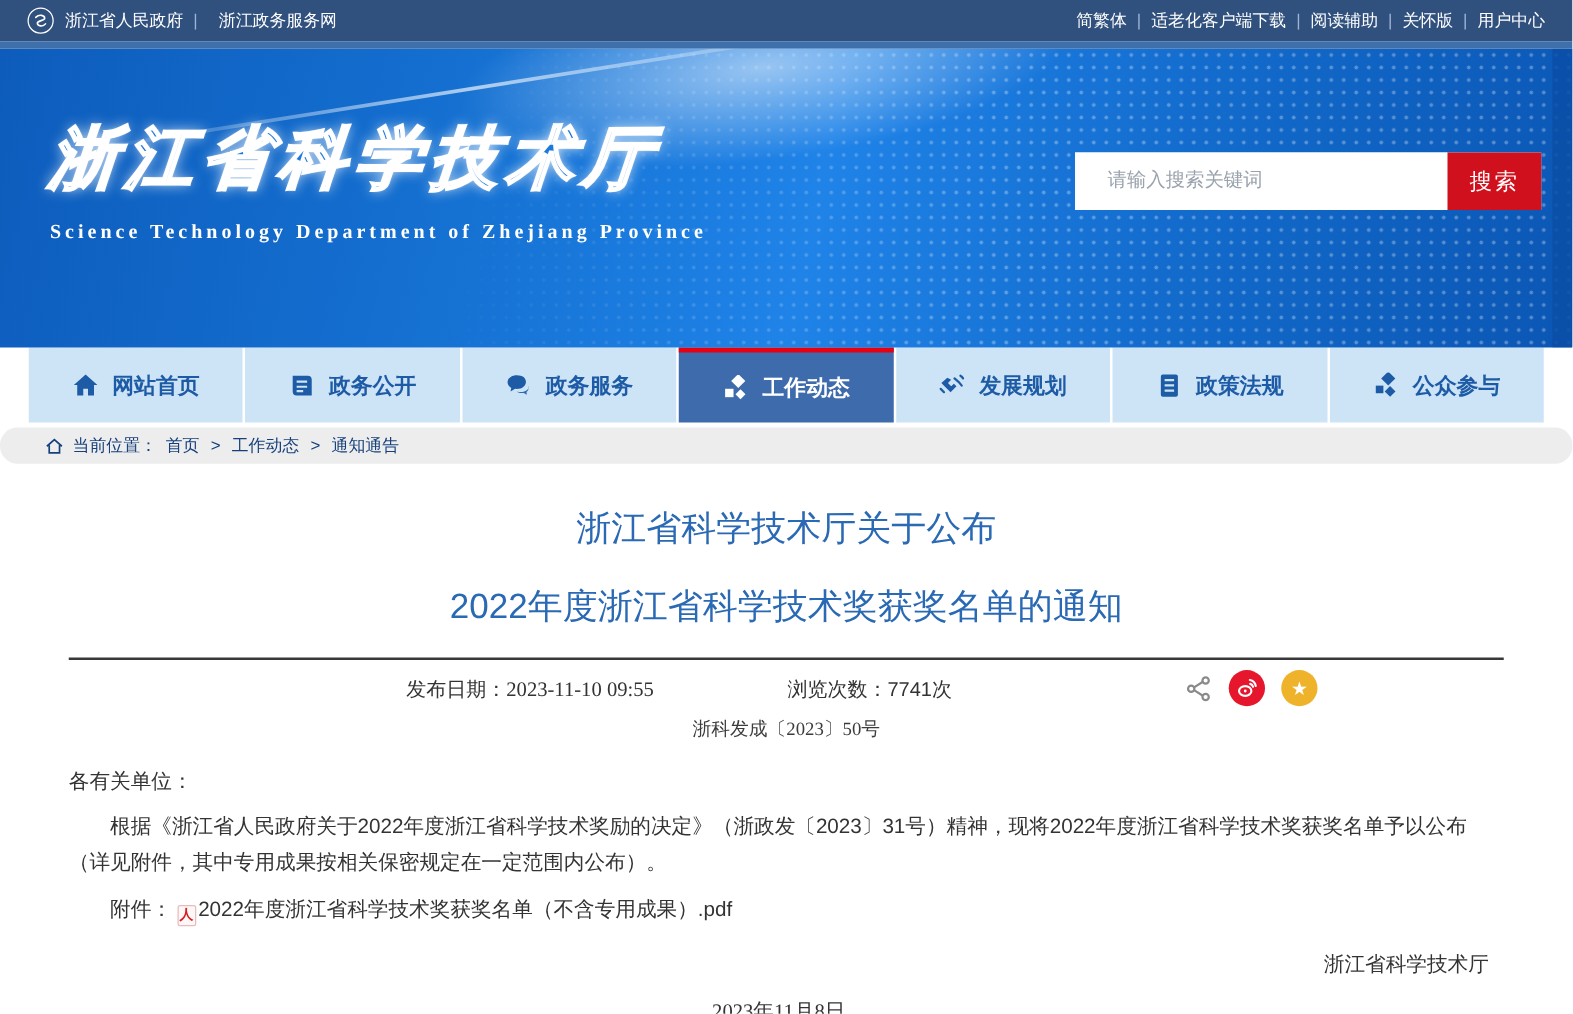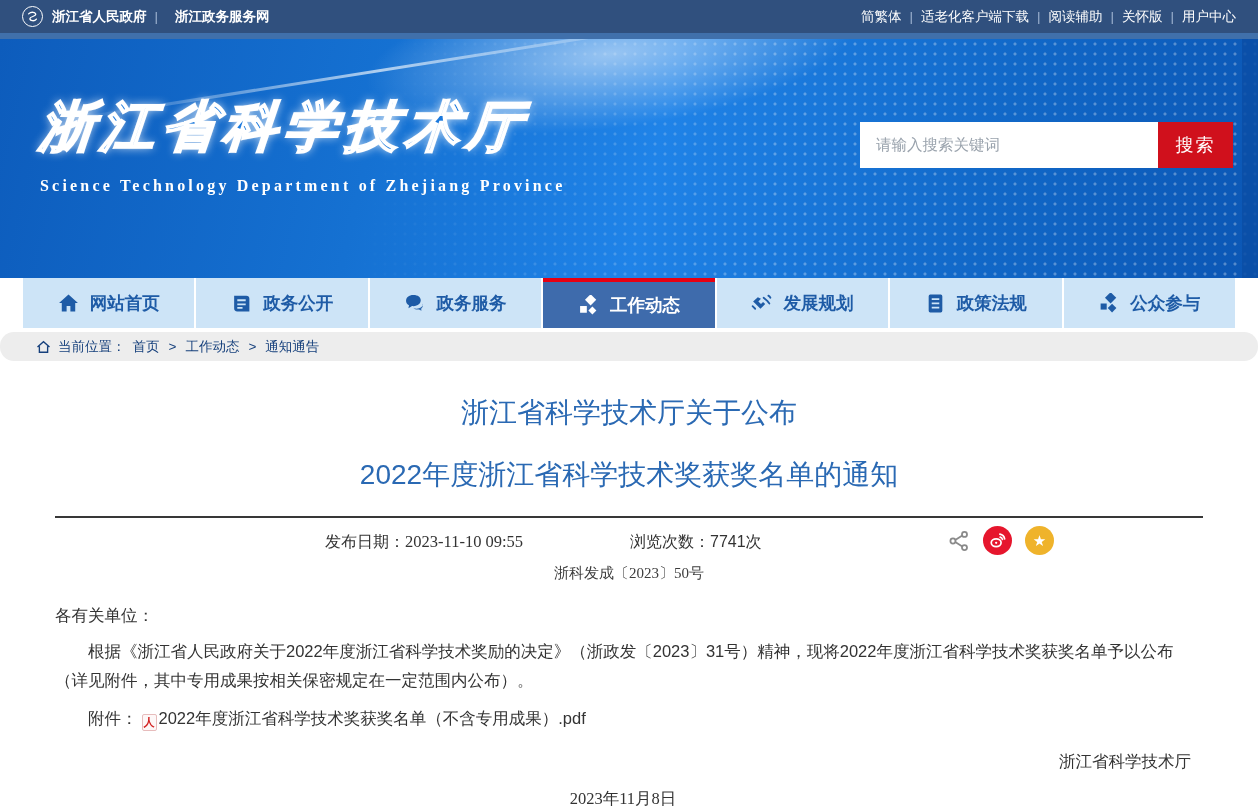--- a/index.html
+++ b/index.html
@@ -2,21 +2,21 @@
 <html><head>
 <meta charset="utf-8">
 <style>
   * { margin:0; padding:0; box-sizing:border-box; }
   html,body { width:1258px; height:811px; background:#fff; overflow:hidden;
     font-family:"Liberation Sans","DejaVu Sans",sans-serif; }
 
   
   .topbar { height:33px; background:#30507e; display:flex; align-items:center;
     justify-content:space-between; padding:0 22px; color:#fff; font-size:13.5px; }
-  .topbar-left { display:flex; align-items:center; gap:9px;font-weight:bold; }
+  .topbar-left { display:flex; align-items:center; gap:9px; }
   .gov-logo { width:21px; height:21px; border:1.6px solid #fff; border-radius:50%;
     display:inline-flex; align-items:center; justify-content:center; }
   .gov-logo svg { width:13px; height:13px; }
   .topbar a, .toplink { color:#fff; text-decoration:none; cursor:pointer; }
   .sep-after::after { content:"|"; color:#9fb4d2; margin:0 8px; font-weight:400; }
   .topbar-right { display:flex; }
 
   
   .banner { position:relative; height:245px; border-top:6px solid #4070ab;
     background:linear-gradient(103deg,#0d5cbc 0%,#1571d2 30%,#1f83e8 52%,#1168c8 78%,#0b56b4 100%);
@@ -37,28 +37,28 @@
   .site-name { position:absolute; left:40px; top:52px; font-size:54px; font-weight:bold;
     font-family:"DejaVu Serif","Liberation Serif",serif; font-style:italic;
     color:#1b79dd; letter-spacing:7px; transform:skewX(-5deg);
     -webkit-text-stroke:2px #ffffff;
     text-shadow:0 0 10px rgba(255,255,255,.9), 0 0 2px #fff; }
   .site-name-en { position:absolute; left:40px; top:138px; color:#fff; font-size:16px;
     font-weight:bold; letter-spacing:3.2px;
     font-family:"Liberation Serif","DejaVu Serif",serif; }
   .search-box { position:absolute; right:25px; top:83px; width:373px; height:46px;
     display:flex; background:#fff; }
-  .search-input { flex:1; border:none; outline:none; padding:0 16px; font-size:15.5px;
+  .search-input { flex:1; border:none; outline:none; padding:0 26px; font-size:15.5px;
     color:#8b5cf6; font-family:inherit; }
   .search-input::placeholder { color:#9aa3ad; }
   .search-btn { width:75px; height:46px; background:#d0101c; color:#fff; border:none;
     font-size:18px; cursor:pointer; font-family:inherit; letter-spacing:2px; }
 
   
-  .nav { background:#fff; padding:0 23px; display:flex; gap:2px; height:50px; }
+  .nav { background:#fff; padding:0 23px; display:flex; gap:2px; height:60px; }
   .nav-tab { flex:1; background:#cde4f7; color:#1e5ba6; display:flex; align-items:center;
     justify-content:center; gap:11px; font-size:17.5px; font-weight:bold; cursor:pointer; }
   .nav-tab svg { width:21px; height:21px; flex:none; }
   .nav-tab.active { background:#3e6bac; color:#fff; border-top:4px solid #e60012; }
 
   
   .breadcrumb { margin-top:4px; height:29px; background:#ededed; display:flex;
     align-items:center; padding-left:36px; font-size:13.5px; color:#16407c; gap:7px;border-radius:14px; }
   .breadcrumb svg { width:15px; height:14px; }
   .crumb { color:#16407c; cursor:pointer; }

